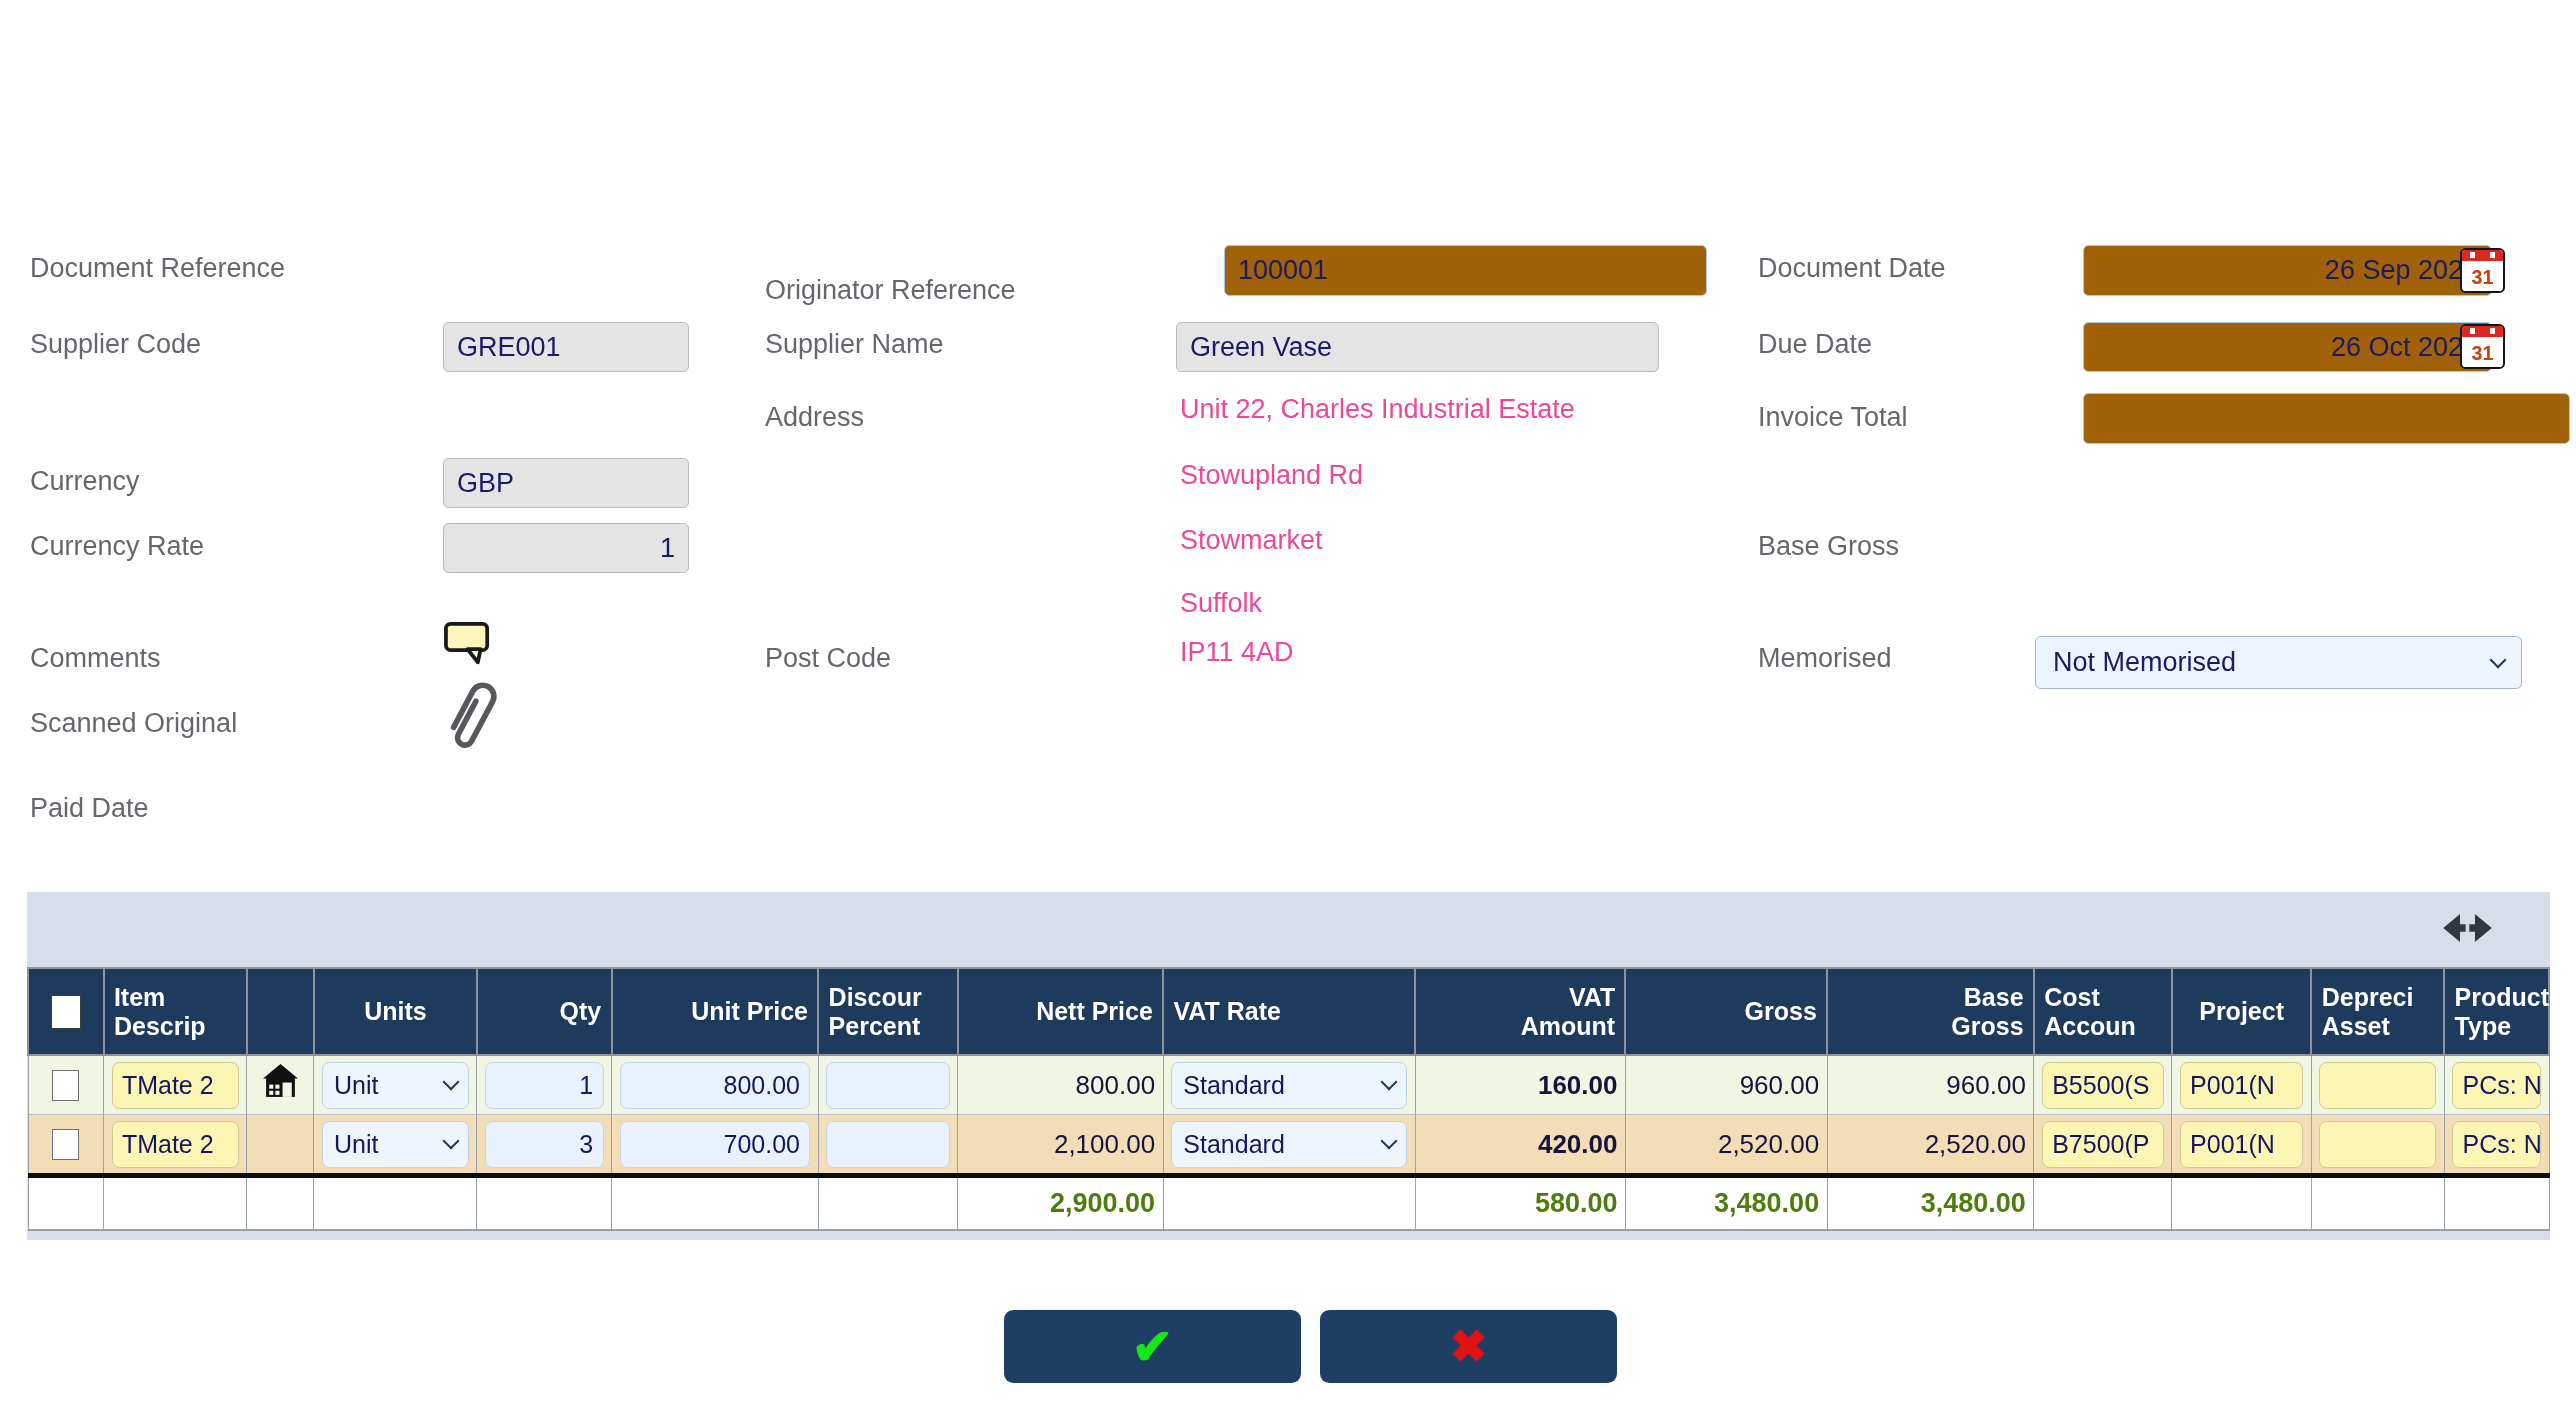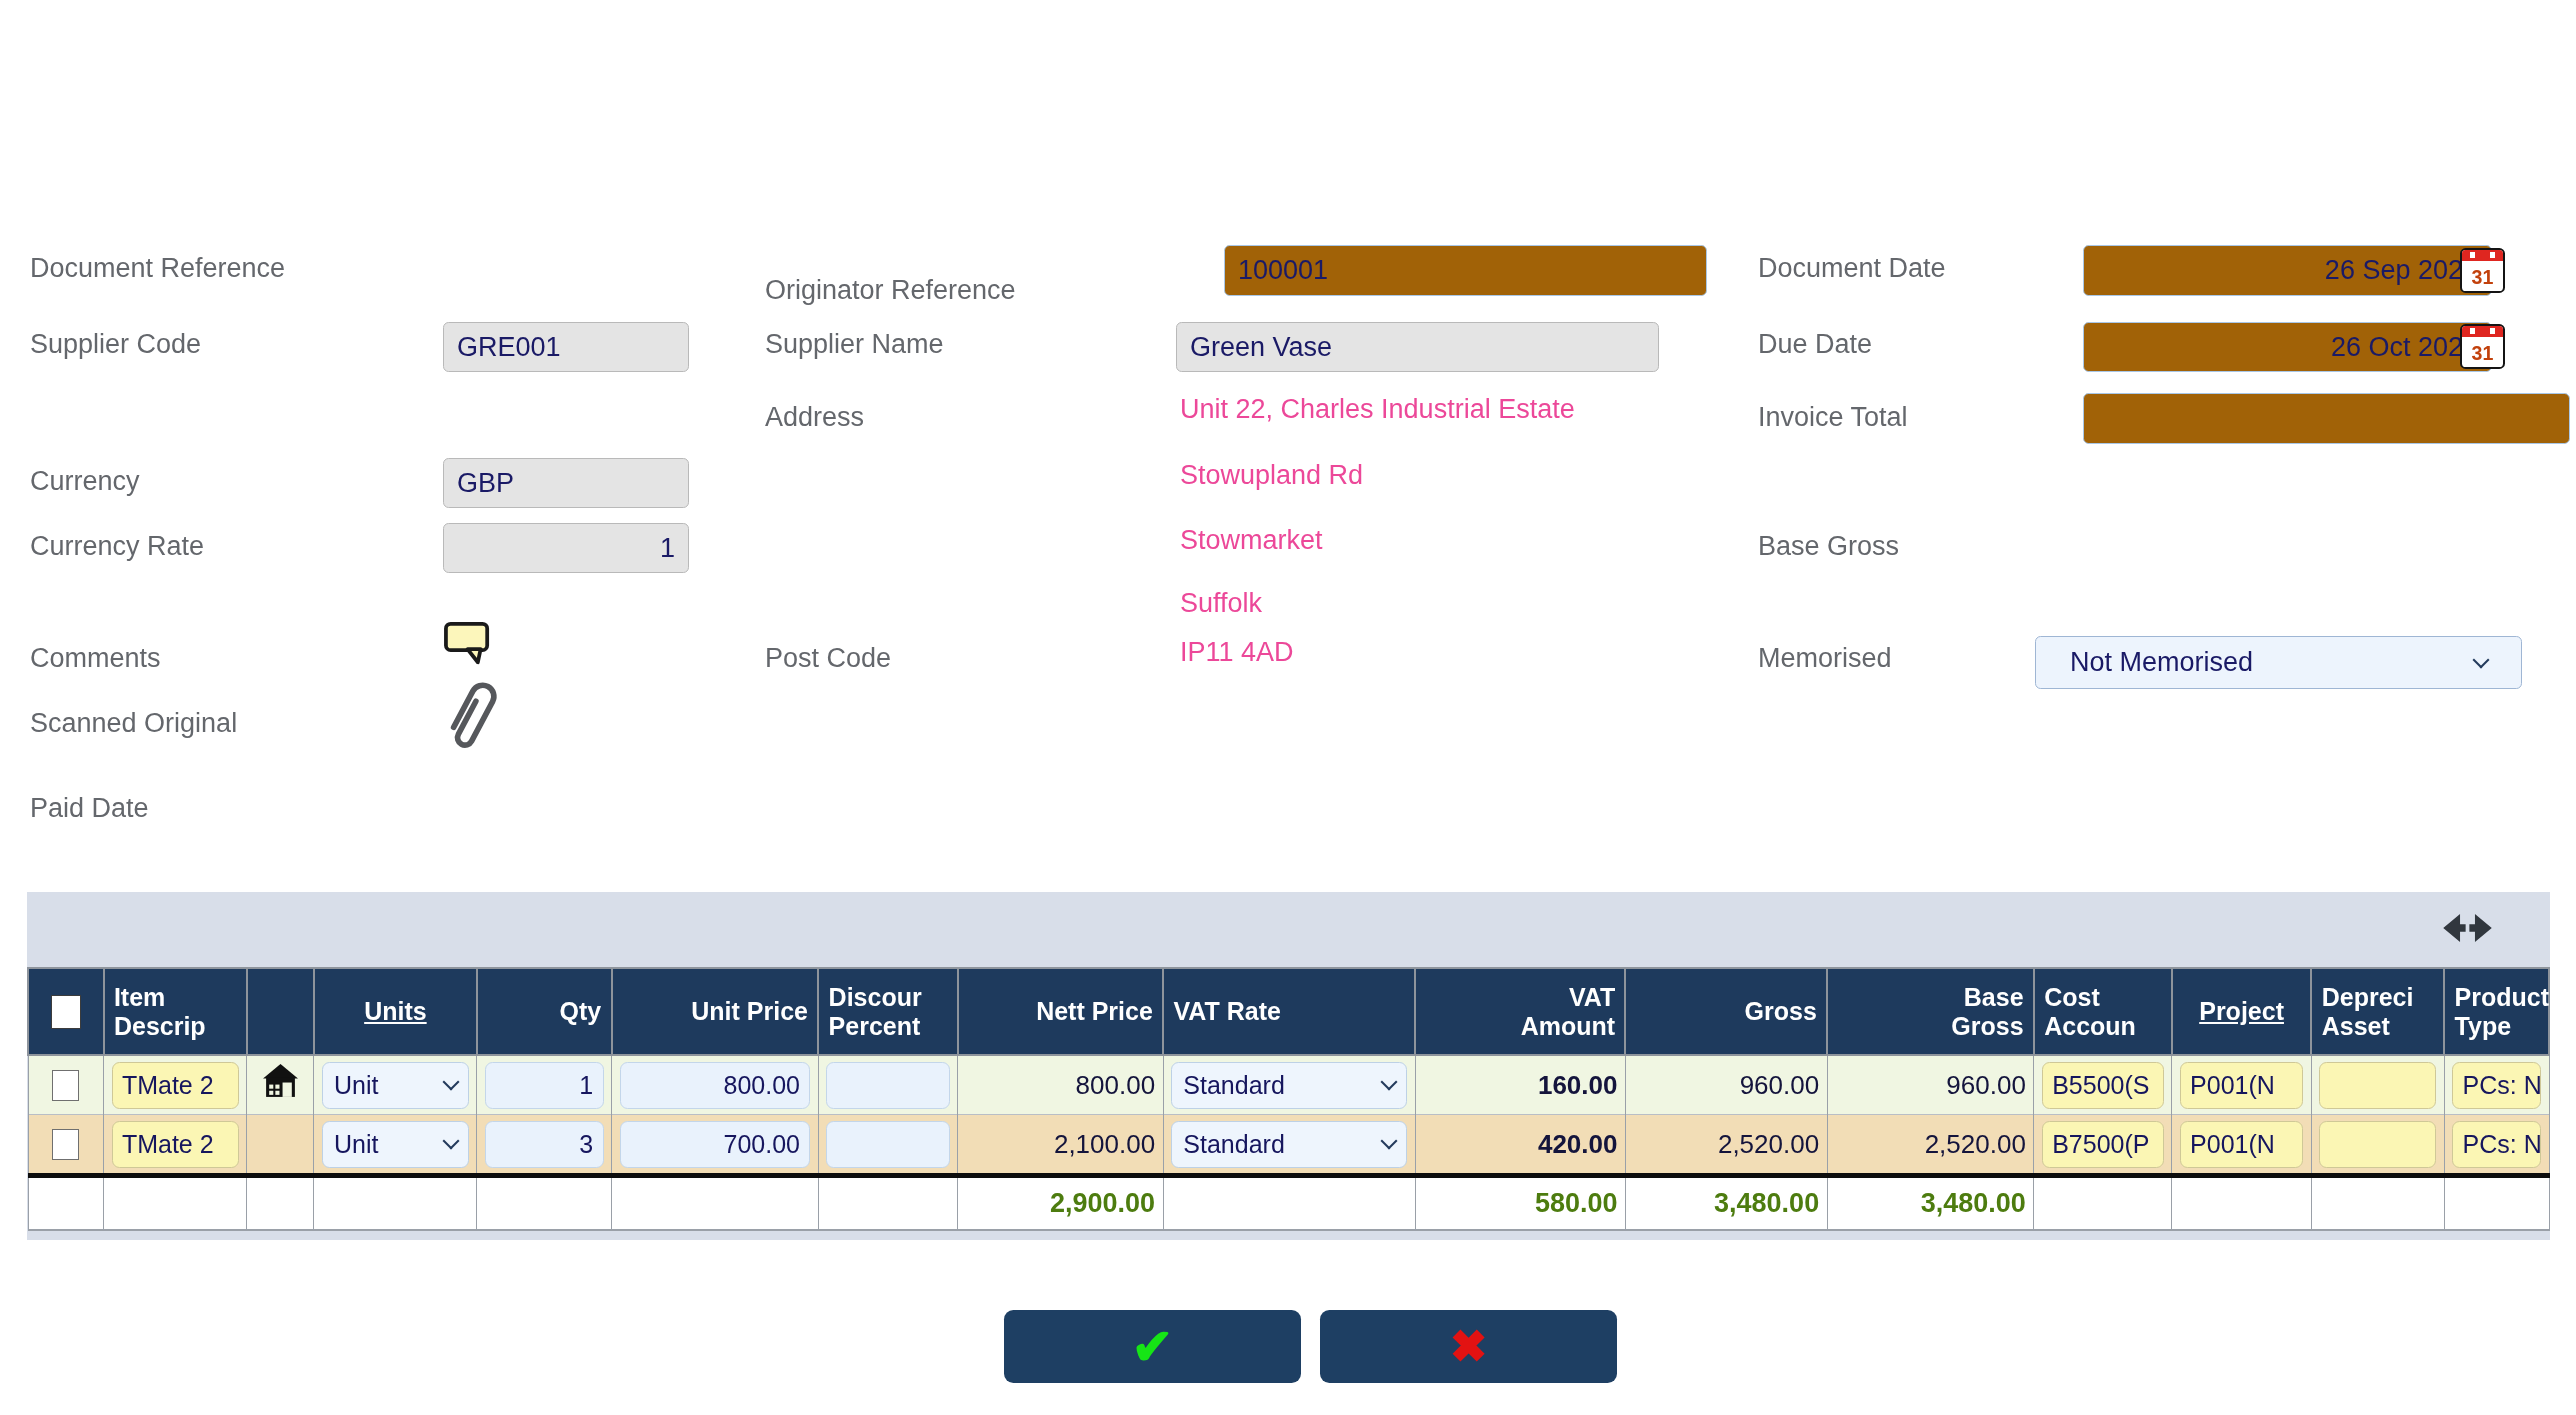--- a/index.html
+++ b/index.html
@@ -10,21 +10,21 @@
 
   .lbl { position: absolute; font-size: 27px; color: #64676c; white-space: nowrap; }
 
   .box { position: absolute; height: 50px; border-radius: 5.6px; display: flex; align-items: center;
          padding: 0 13px; font-size: 27px; color: #1a1a66; overflow: hidden; white-space: nowrap; }
   .box.grey { background: #e4e4e4; border: 1.9px solid #b9b9b9; }
   .box.blue { background: #a16207; border: 1.9px solid #a9c7e7; margin-left: 48px; }
   .box.right { justify-content: flex-end; }
 
   .selbox { position: absolute; background: #edf4fd; border: 1.9px solid #9fb6d4; border-radius: 5.6px;
-            display: flex; align-items: center; justify-content: space-between; padding: 0 34px;
+            display: flex; align-items: center; justify-content: space-between; padding: 0 17px;
             font-size: 27px; color: #1a1a66; }
   .chev { display: inline-block; width: 12px; height: 12px; border-right: 2.8px solid #233a5c;
           border-bottom: 2.8px solid #233a5c; transform: rotate(45deg); margin-top: -5.6px; }
 
   .addr { position: absolute; font-size: 27px; color: #ec4899; white-space: nowrap; }
 
   .cal { position: absolute; width: 45px; height: 45px; border: 2.8px solid #141414; border-radius: 5.6px;
          background: #ffffff; overflow: hidden; }
   .cal .band { position: absolute; top: 0; left: 0; right: 0; height: 11.2px; background: #df2620; }
   .cal .band::before, .cal .band::after { content: ""; position: absolute; top: 1.9px; width: 4.7px; height: 6.5px; background: #ffffff; }
@@ -35,21 +35,21 @@
   
   .grid-panel { position: absolute; left: 27px; top: 892px; width: 2523px; background: #d8dee9;
                 padding-bottom: 9.3px; }
   .grid-toolbar { height: 75px; position: relative; }
   .resize-ic { position: absolute; right: 58px; top: 22.4px; }
 
   table.grid { width: 100%; border-collapse: collapse; table-layout: fixed; }
   .grid th { background: #1e3a5d; color: #ffffff; font-weight: bold; font-size: 25px;
              border: 2.8px solid #8e949c; height: 87px; padding: 3.7px 9.3px; vertical-align: middle; line-height: 1.15; }
   .grid th .hwrap { display: inline-block; }
-  .al { text-align: left; } .ac { text-align: center; text-decoration: underline; } .ar { text-align: right; }
+  .al { text-align: left; } .ac { text-align: center; } .ar { text-align: right; }
 
   .grid td { border-left: 1.9px solid #9aa0a8; border-right: 1.9px solid #9aa0a8; border-top: 1.9px solid #b9bec6;
              height: 50px; padding: 5.6px 7.5px; vertical-align: middle; font-size: 26px; color: #14143c;
              overflow: hidden; white-space: nowrap; }
   tr.row-odd td { background: #f0f6e2; }
   tr.row-even td { background: #f2ddb6; }
 
   .cin { width: 100%; height: 47px; border-radius: 7.5px; display: flex; align-items: center;
          padding: 0 9.3px; overflow: hidden; white-space: nowrap; font-size: 25px; color: #16165e; }
   .cin.yellow { background: #fbf6b4; border: 1.9px solid #cfc897; }

